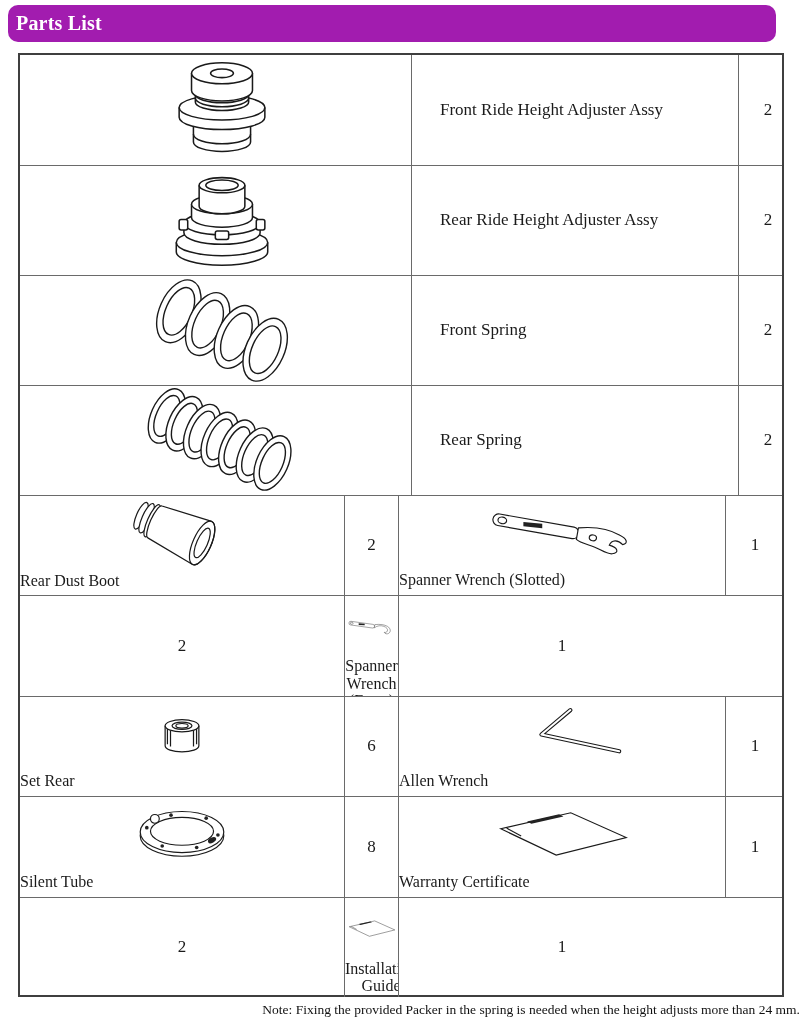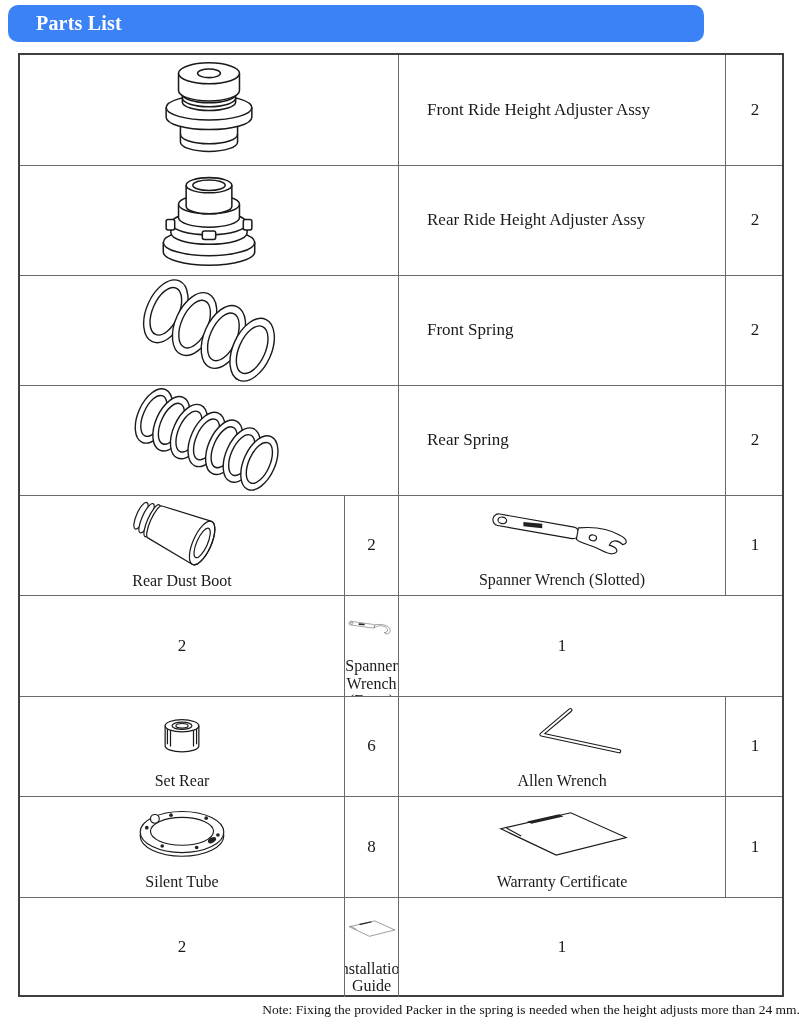--- a/index.html
+++ b/index.html
@@ -3,39 +3,39 @@
 <meta charset="utf-8">
 <style>
   * { margin:0; padding:0; box-sizing:border-box; }
   html,body { background:#ffffff; }
   .page {
     position:relative; width:800px; height:1028px; background:#ffffff;
     font-family:"Liberation Serif","DejaVu Serif",serif; color:#1a1a1a;
     overflow:hidden;
   }
   .header-bar {
-    position:absolute; left:8px; top:5px; width:696px; height:37px;
-    background:#3b82f6; border-radius:10px;
-    display:flex; align-items:center; padding-left:28px;
+    position:absolute; left:8px; top:5px; width:768px; height:37px;
+    background:#a21caf; border-radius:10px;
+    display:flex; align-items:center; padding-left:8px;
   }
   .header-title {
     color:#ffffff; font-weight:bold; font-size:20px; letter-spacing:0.2px;
   }
   .parts-table {
     position:absolute; left:18px; top:53px; width:766px; height:944px;
     border:2px solid #3f3f3f; background:#ffffff;
   }
   .row { display:grid; width:100%; }
   .row + .row { border-top:1.5px solid #6a6a6a; }
-  .row-full { grid-template-columns:378px 327px 59px; height:109.9px; }
+  .row-full { grid-template-columns:378px 327px 59px; height:109.9px;padding-left:13px; }
   .row-split { grid-template-columns:324px 54px 327px 59px; height:100.5px; }
   .cell { height:100%; overflow:hidden; }
   .cell + .cell { border-left:1.5px solid #6a6a6a; }
   .cell-img { display:flex; align-items:center; justify-content:center; }
-  .cell-img-labeled { display:flex; flex-direction:column; align-items:center; }
+  .cell-img-labeled { display:flex; flex-direction:column; align-items:flex-start; }
   .cell-img-labeled .pic { flex:1; display:flex; align-items:center; justify-content:center; width:100%; }
   .part-label { font-size:16px; padding-bottom:6px; text-align:center; line-height:1.1; }
   .cell-name { display:flex; align-items:center; padding-left:28px; font-size:17px; }
   .cell-qty { display:flex; align-items:center; justify-content:center; font-size:17px; }
   .note {
     position:absolute; top:1002px; right:0; font-size:13.5px; color:#111111;
     text-align:right; white-space:nowrap;
   }
   svg { display:block; }
   .ln { stroke:#1a1a1a; stroke-width:1.6; fill:#ffffff; }

